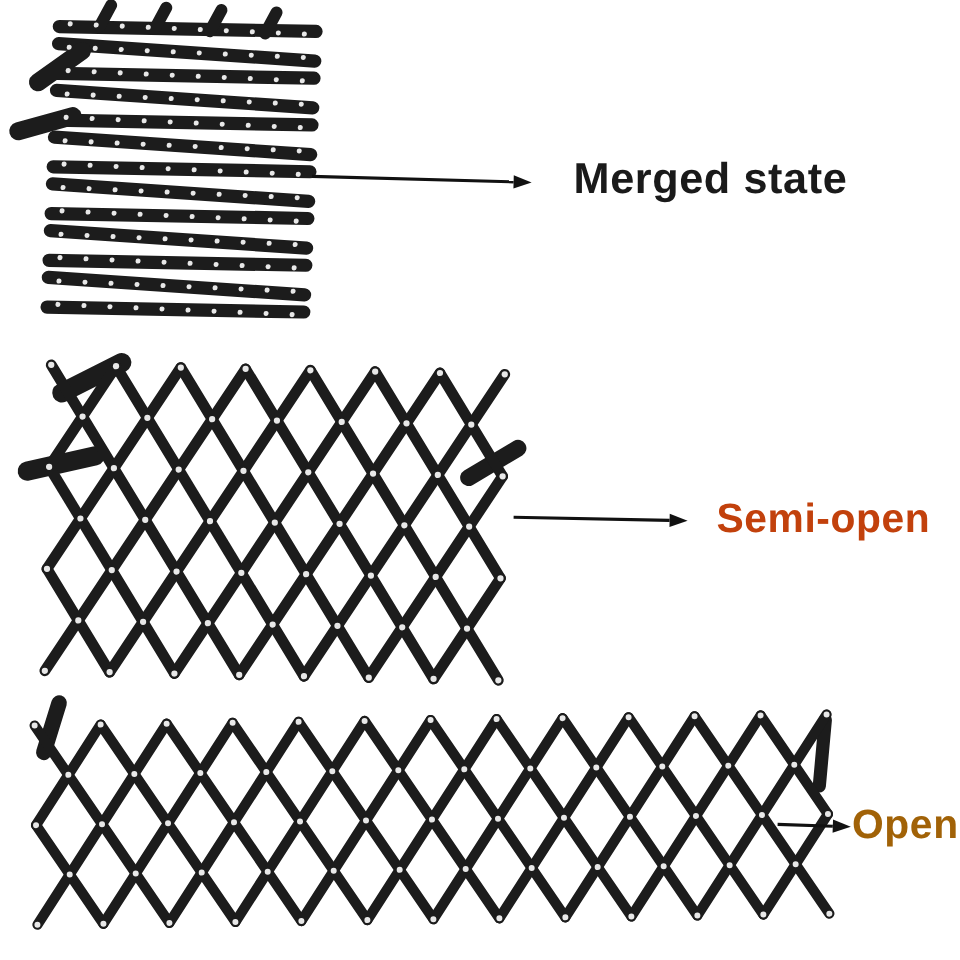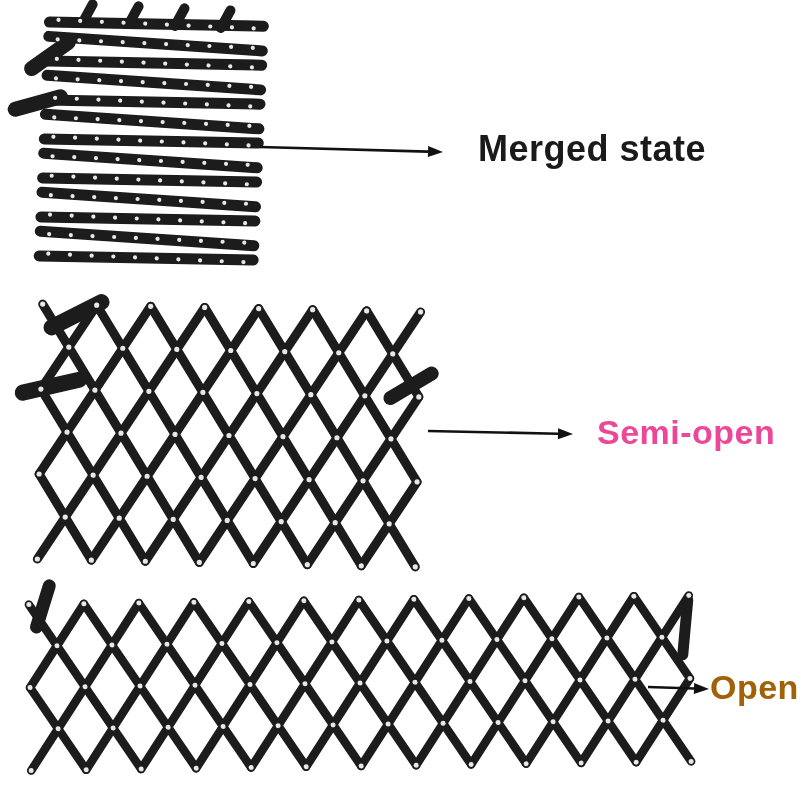--- a/index.html
+++ b/index.html
@@ -448,17 +448,17 @@
         </g>
       <g id="a3">
           <line x1="648" y1="687" x2="694.0080558545015" y2="688.5084608476885" stroke="#111111" stroke-width="2.6"></line>
           <polygon points="709,689 694.1882868770157,683.0114146610058 693.8278248319874,694.0055070343712" fill="#111111"></polygon>
         </g>
     </g>
   </svg>
 
   <div class="label" id="label-merged" style="color: rgb(26, 26, 26);">Merged state</div>
 
-  <div class="label" id="label-semi" style="color: #ec4899;">Semi-open</div>
+  <div class="label" id="label-semi" style="color: #c2410c;">Semi-open</div>
 
   <div class="label" id="label-open" style="color: #a16207;">Open</div>
 
 </div>
 
 </body></html>

